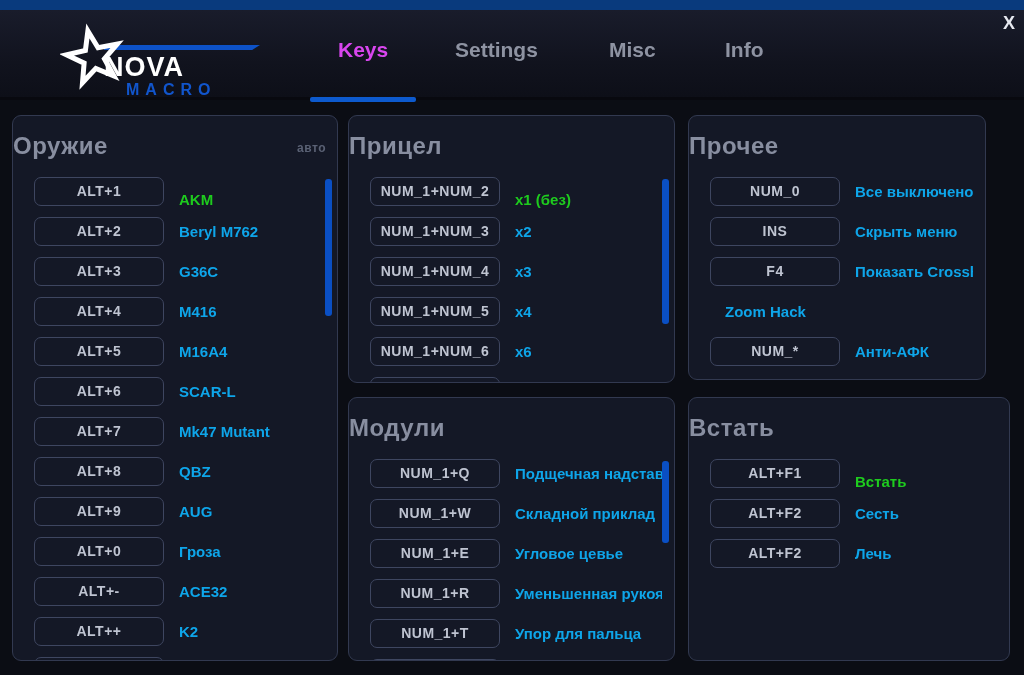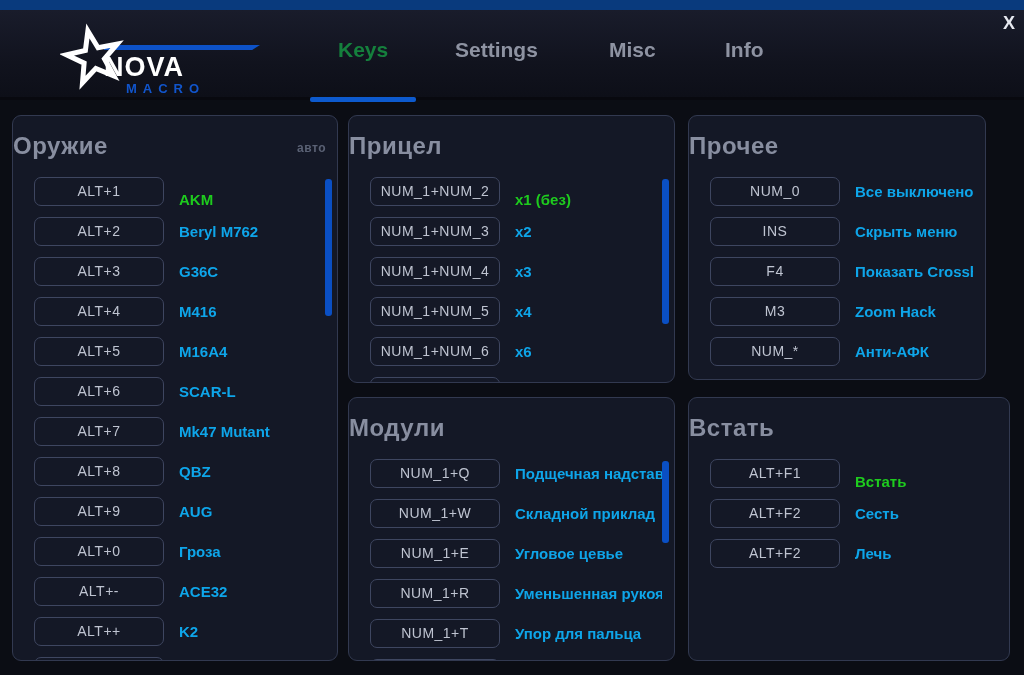--- a/index.html
+++ b/index.html
@@ -34,28 +34,28 @@
     background:#0d52c8;
     clip-path:polygon(0 0, 100% 0, 95% 100%, 0 100%);
   }
   .logo svg { position:absolute; left:8px; top:2px; }
   .logo .nova {
     position:absolute; left:52px; top:40px;
     color:#ffffff; font-size:27px; letter-spacing:1px;
   }
   .logo .macro {
     position:absolute; left:74px; top:69px;
-    color:#1155cc; font-size:13px; letter-spacing:6px;
+    color:#1155cc; font-size:16px; letter-spacing:6px;
   }
   
   .tab {
     position:absolute; top:38px; font-size:21px; color:#8e93a2; cursor:pointer;
     background:none; border:none; font-family:"Liberation Sans", sans-serif; font-weight:bold;
   }
-  .tab.active { color:#15803d; }
+  .tab.active { color:#d946ef; }
   #tab-keys { left:338px; }
   #tab-settings { left:455px; }
   #tab-misc { left:609px; }
   #tab-info { left:725px; }
   .tab-underline {
     position:absolute; left:310px; top:97px; width:106px; height:5px;
     background:#0d5ace; border-radius:2px;
   }
   
   .panel {
@@ -79,21 +79,21 @@
     position:absolute; top:5px; right:11px;
     font-size:12px; color:#5a6174; letter-spacing:0.5px;margin-top:20px;
   }
   .rows { margin-top:10px; }
   .row { display:flex; align-items:center; height:40px; padding:0 12px 0 21px; }
   .key {
     flex:none; width:130px; height:29px;
     background:transparent;
     border:1px solid #3e4660; border-radius:7px;
     color:#bfc4d1; font-size:14px; letter-spacing:0.5px;
-    font-family:"Liberation Sans", sans-serif; font-weight:normal;
+    font-family:"Liberation Sans", sans-serif; font-weight:bold;
     cursor:pointer;
   }
   .label {
     margin-left:15px; font-size:15px; color:#0ea5e9;
     white-space:nowrap; overflow:hidden; flex:1;
   }
   .label.green { color:#1ecb1e;margin-top:16px; }
   .scrollbar {
     position:absolute; right:5px; width:7px;
     background:#0a4fc4; border-radius:3px;
@@ -245,21 +245,20 @@
     <button class="key">INS</button>
     <span class="label">Скрыть меню</span>
   </div>
 
   <div class="row">
     <button class="key">F4</button>
     <span class="label">Показать Crosshair</span>
   </div>
 
   <div class="row">
-    <button class="key">M3</button>
     <span class="label">Zoom Hack</span>
   </div>
 
   <div class="row">
     <button class="key">NUM_*</button>
     <span class="label">Анти-АФК</span>
   </div>
 </div>
 </section>
 

